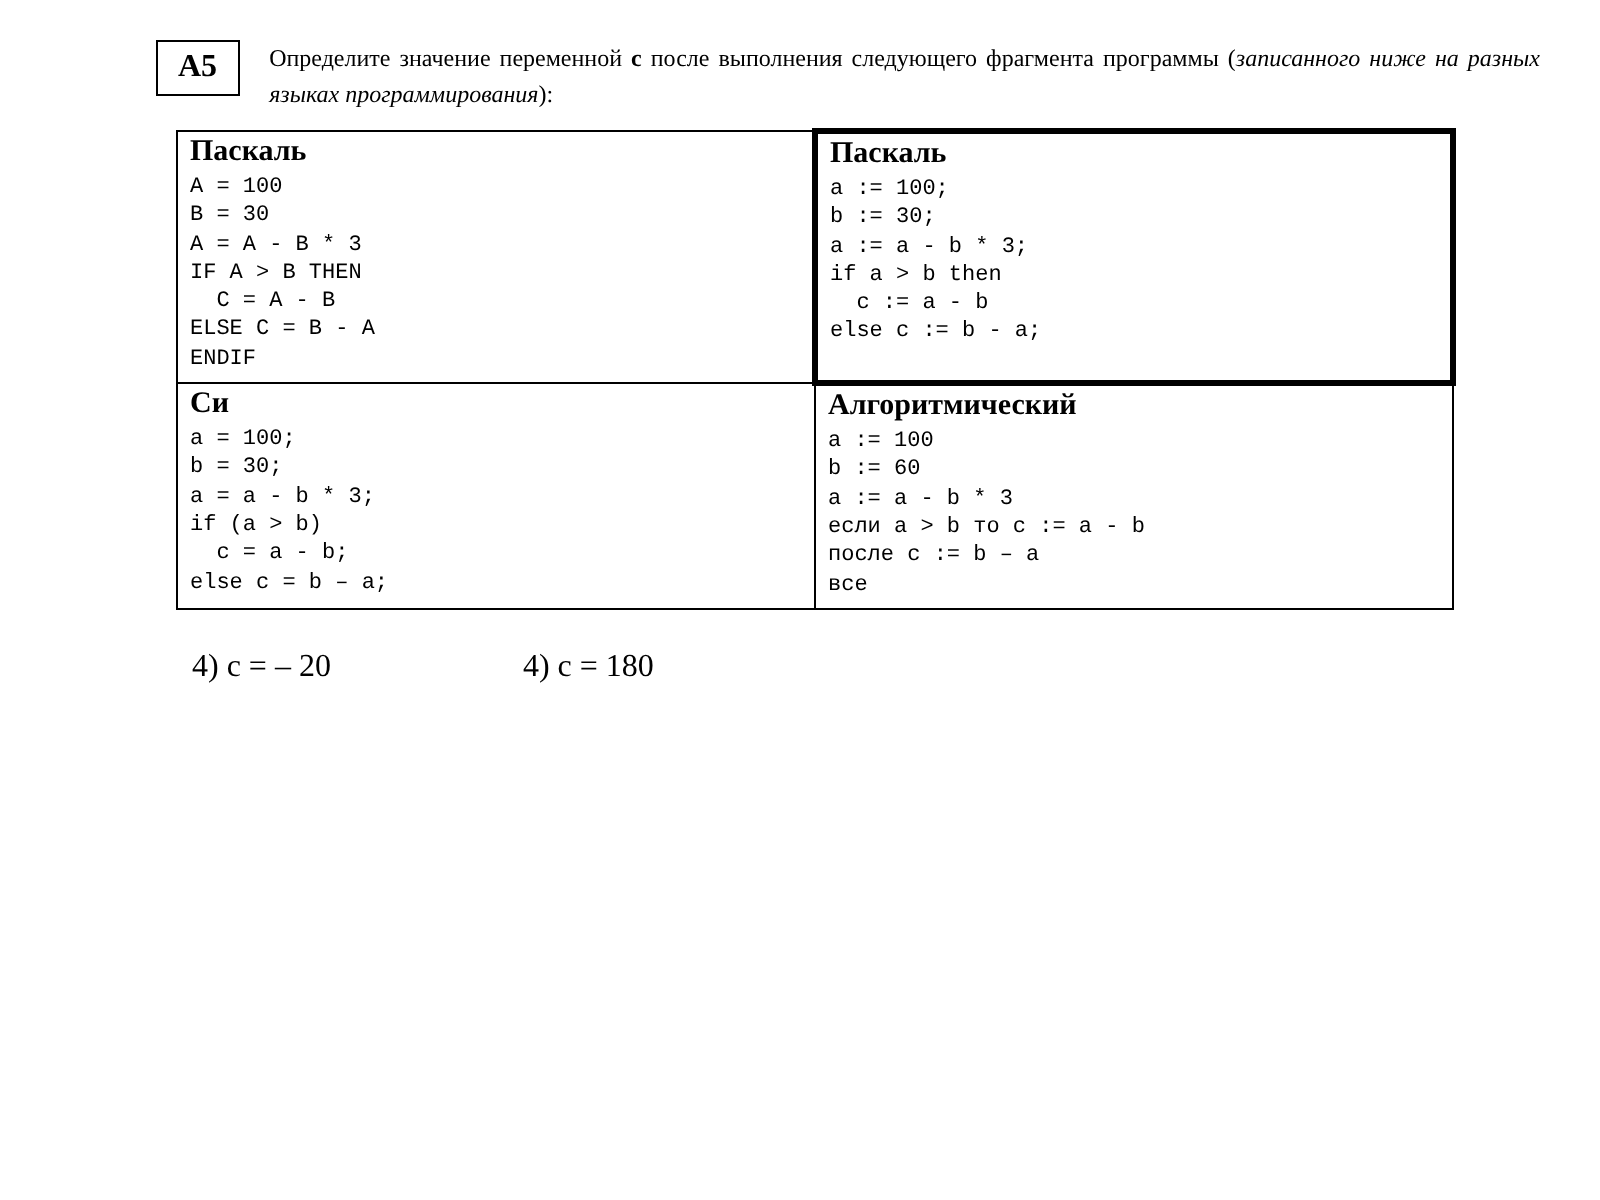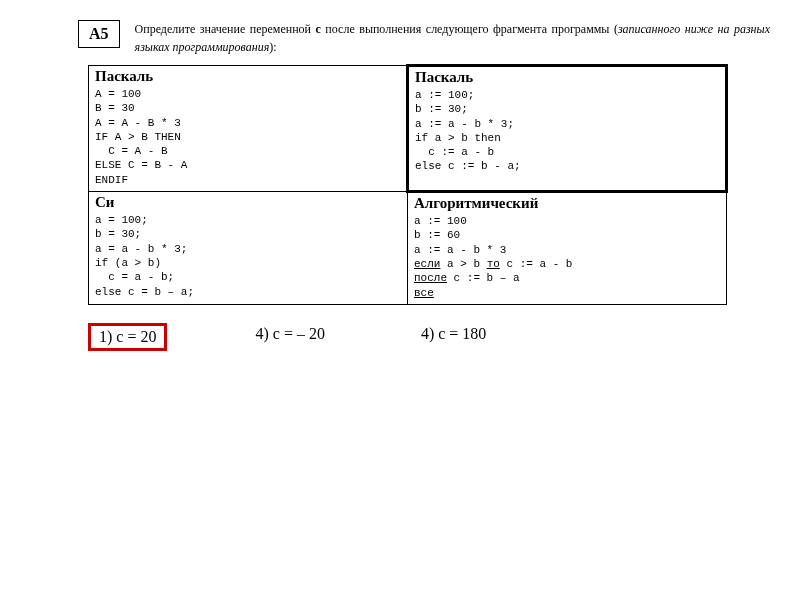--- a/index.html
+++ b/index.html
@@ -66,21 +66,21 @@
       display: flex;
       gap: 80px;
       font-size: 16px;
     }
     .answer-item {
       padding: 2px 8px;
     }
     .answer-correct {
       border: 3px solid #c00;
     }
-    .underline { text-decoration: underline; }
+    .underline { }
   </style>
 </head>
 <body>
 
 <div class="header-row">
   <div class="q-label">A5</div>
   <div class="q-text">
     <span>Определите значение переменной </span><span class="bold">с</span><span> после выполнения следующего фрагмента программы (</span><span class="italic">записанного ниже на разных языках программирования</span><span>):</span>
   </div>
 </div>
@@ -125,16 +125,15 @@
 <span>a := a - b * 3</span>
 <span class="underline">если</span><span> a &gt; b </span><span class="underline">то</span><span> c := a - b</span>
 <span class="underline">после</span><span> c := b – a</span>
 <span class="underline">все</span></div>
     </td>
   </tr>
 </tbody>
   </table>
 
 <div class="answers">
-  <div class="answer-item answer-correct">1)  c = 20</div>
   <div class="answer-item">4)  c = – 20</div>
   <div class="answer-item">4)  c = 180</div>
 </div>
 
 </body></html>

